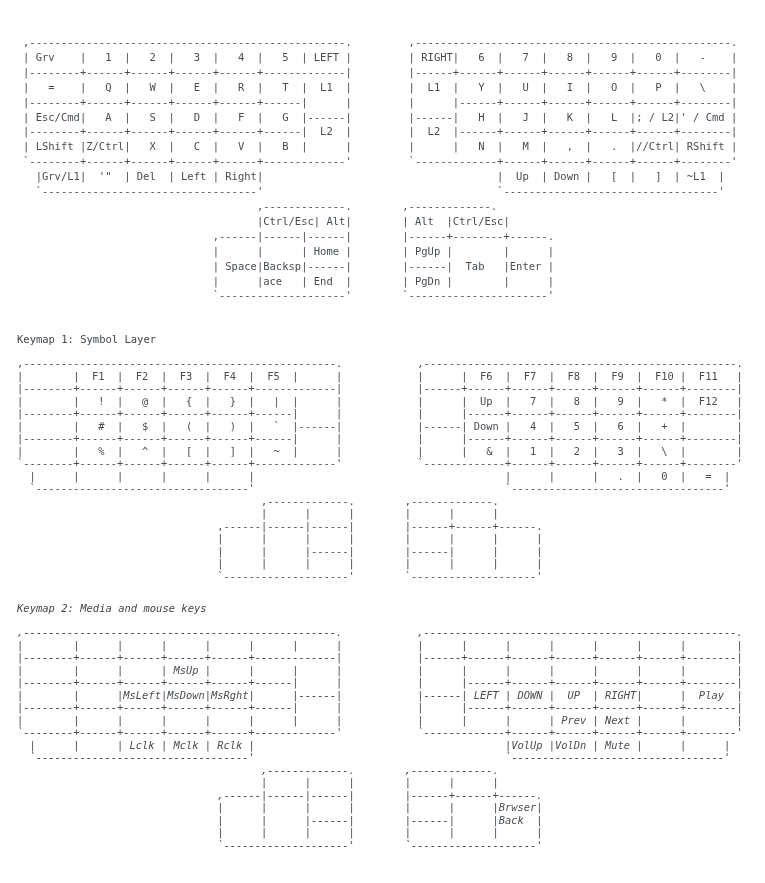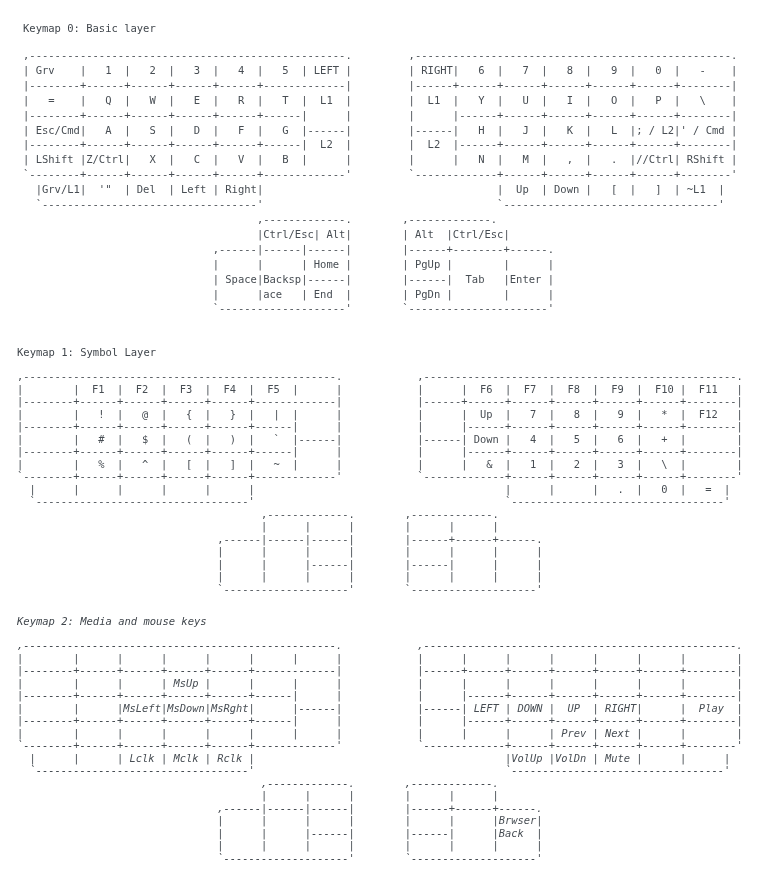--- a/index.html
+++ b/index.html
@@ -45,21 +45,20 @@
   }
   .s1 { margin-top: 30px; }
   .s2 { margin-top: 20px; font-style: italic; }
 </style>
 </head>
 <body>
 
 <div class="doc">
 
   <section class="keymap-section s0">
-    <div class="section-title">Keymap 0: Basic layer</div>
     <pre class="ascii">,--------------------------------------------------.         ,--------------------------------------------------.
 | Grv    |   1  |   2  |   3  |   4  |   5  | LEFT |         | RIGHT|   6  |   7  |   8  |   9  |   0  |   -    |
 |--------+------+------+------+------+-------------|         |------+------+------+------+------+------+--------|
 |   =    |   Q  |   W  |   E  |   R  |   T  |  L1  |         |  L1  |   Y  |   U  |   I  |   O  |   P  |   \    |
 |--------+------+------+------+------+------|      |         |      |------+------+------+------+------+--------|
 | Esc/Cmd|   A  |   S  |   D  |   F  |   G  |------|         |------|   H  |   J  |   K  |   L  |; / L2|' / Cmd |
 |--------+------+------+------+------+------|  L2  |         |  L2  |------+------+------+------+------+--------|
 | LShift |Z/Ctrl|   X  |   C  |   V  |   B  |      |         |      |   N  |   M  |   ,  |   .  |//Ctrl| RShift |
 `--------+------+------+------+------+-------------'         `-------------+------+------+------+------+--------'
   |Grv/L1|  '"  | Del  | Left | Right|                                     |  Up  | Down |   [  |   ]  | ~L1  |

